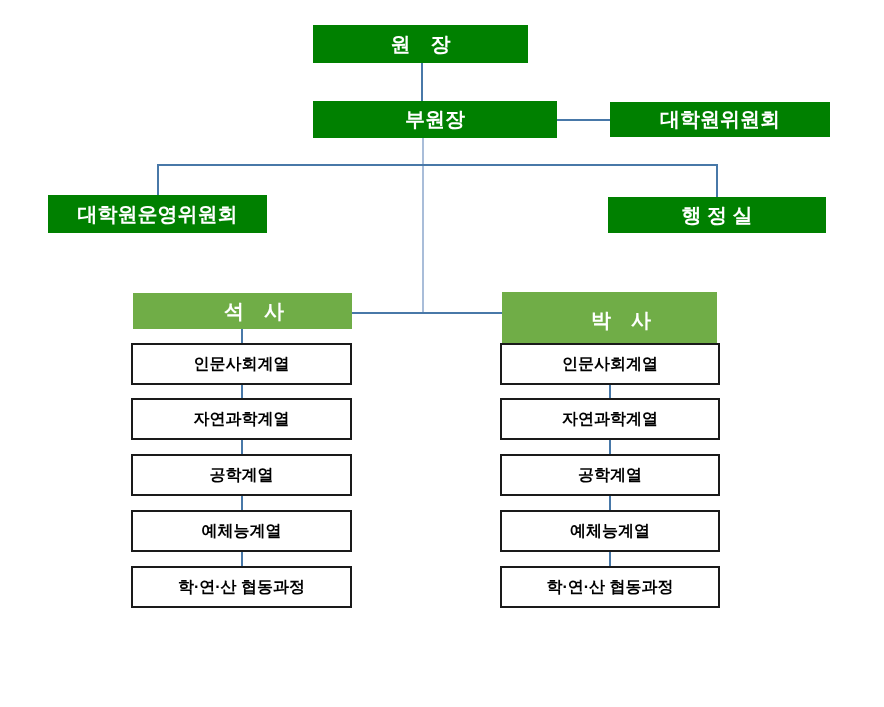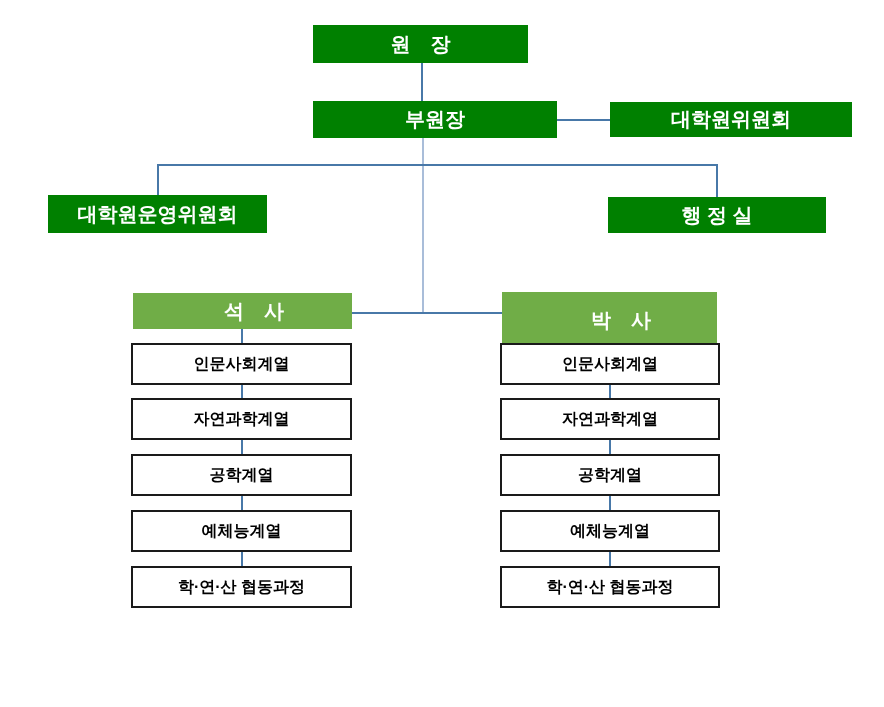--- a/index.html
+++ b/index.html
@@ -69,21 +69,21 @@
   <div class="vline" style="left:609px;top:330px;height:13px"></div>
   <div class="vline" style="left:609px;top:385px;height:13px"></div>
   <div class="vline" style="left:609px;top:440px;height:14px"></div>
   <div class="vline" style="left:609px;top:496px;height:14px"></div>
   <div class="vline" style="left:609px;top:552px;height:14px"></div>
 
   <div class="node dark" style="left:313px;top:25px;width:215px;height:38px">원　장</div>
 
   <div class="node dark" style="left:313px;top:101px;width:244px;height:37px">부원장</div>
 
-  <div class="node dark" style="left:610px;top:102px;width:242px;height:35px">대학원위원회</div>
+  <div class="node dark" style="left:610px;top:102px;width:220px;height:35px">대학원위원회</div>
 
   <div class="node dark" style="left:608px;top:197px;width:218px;height:36px">행 정 실</div>
 
   <div class="node dark" style="left:48px;top:195px;width:219px;height:38px">대학원운영위원회</div>
 
   <div class="node light" style="left:133px;top:293px;width:219px;height:36px">석　사</div>
 
   <div class="node item" style="left:131px;top:343px;width:221px;height:42px">인문사회계열</div>
   <div class="node item" style="left:131px;top:398px;width:221px;height:42px">자연과학계열</div>
   <div class="node item" style="left:131px;top:454px;width:221px;height:42px">공학계열</div>

